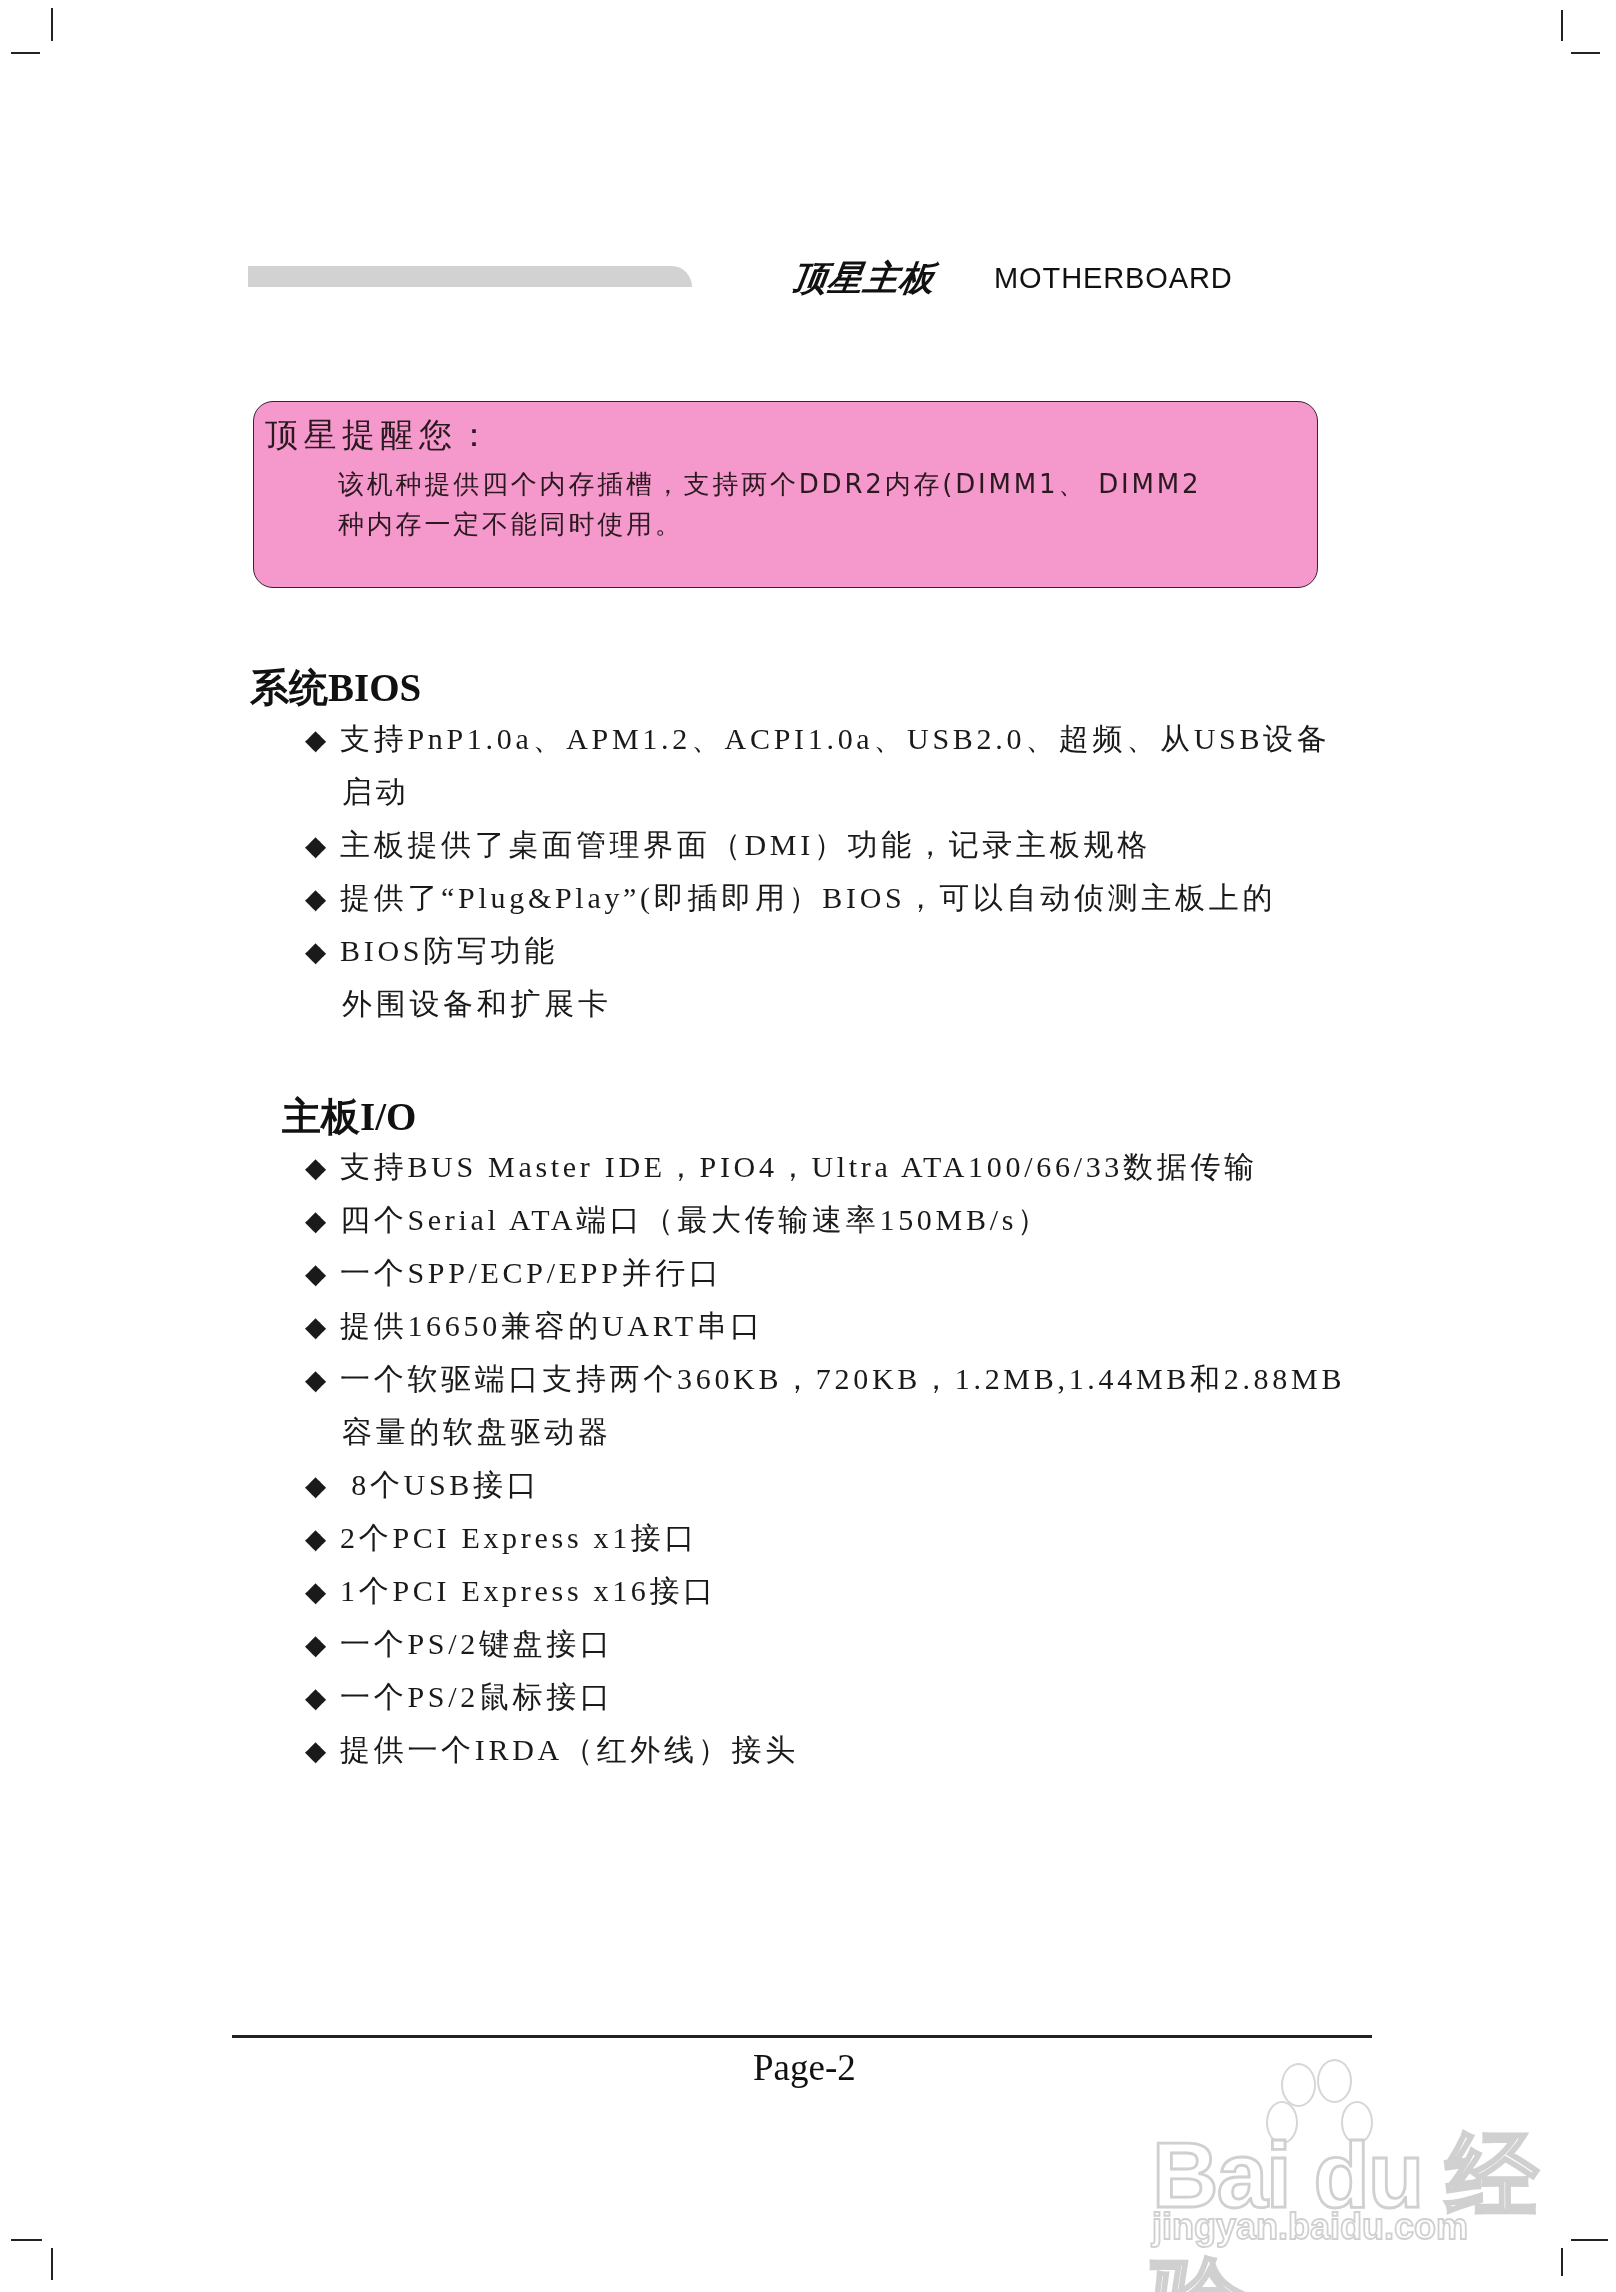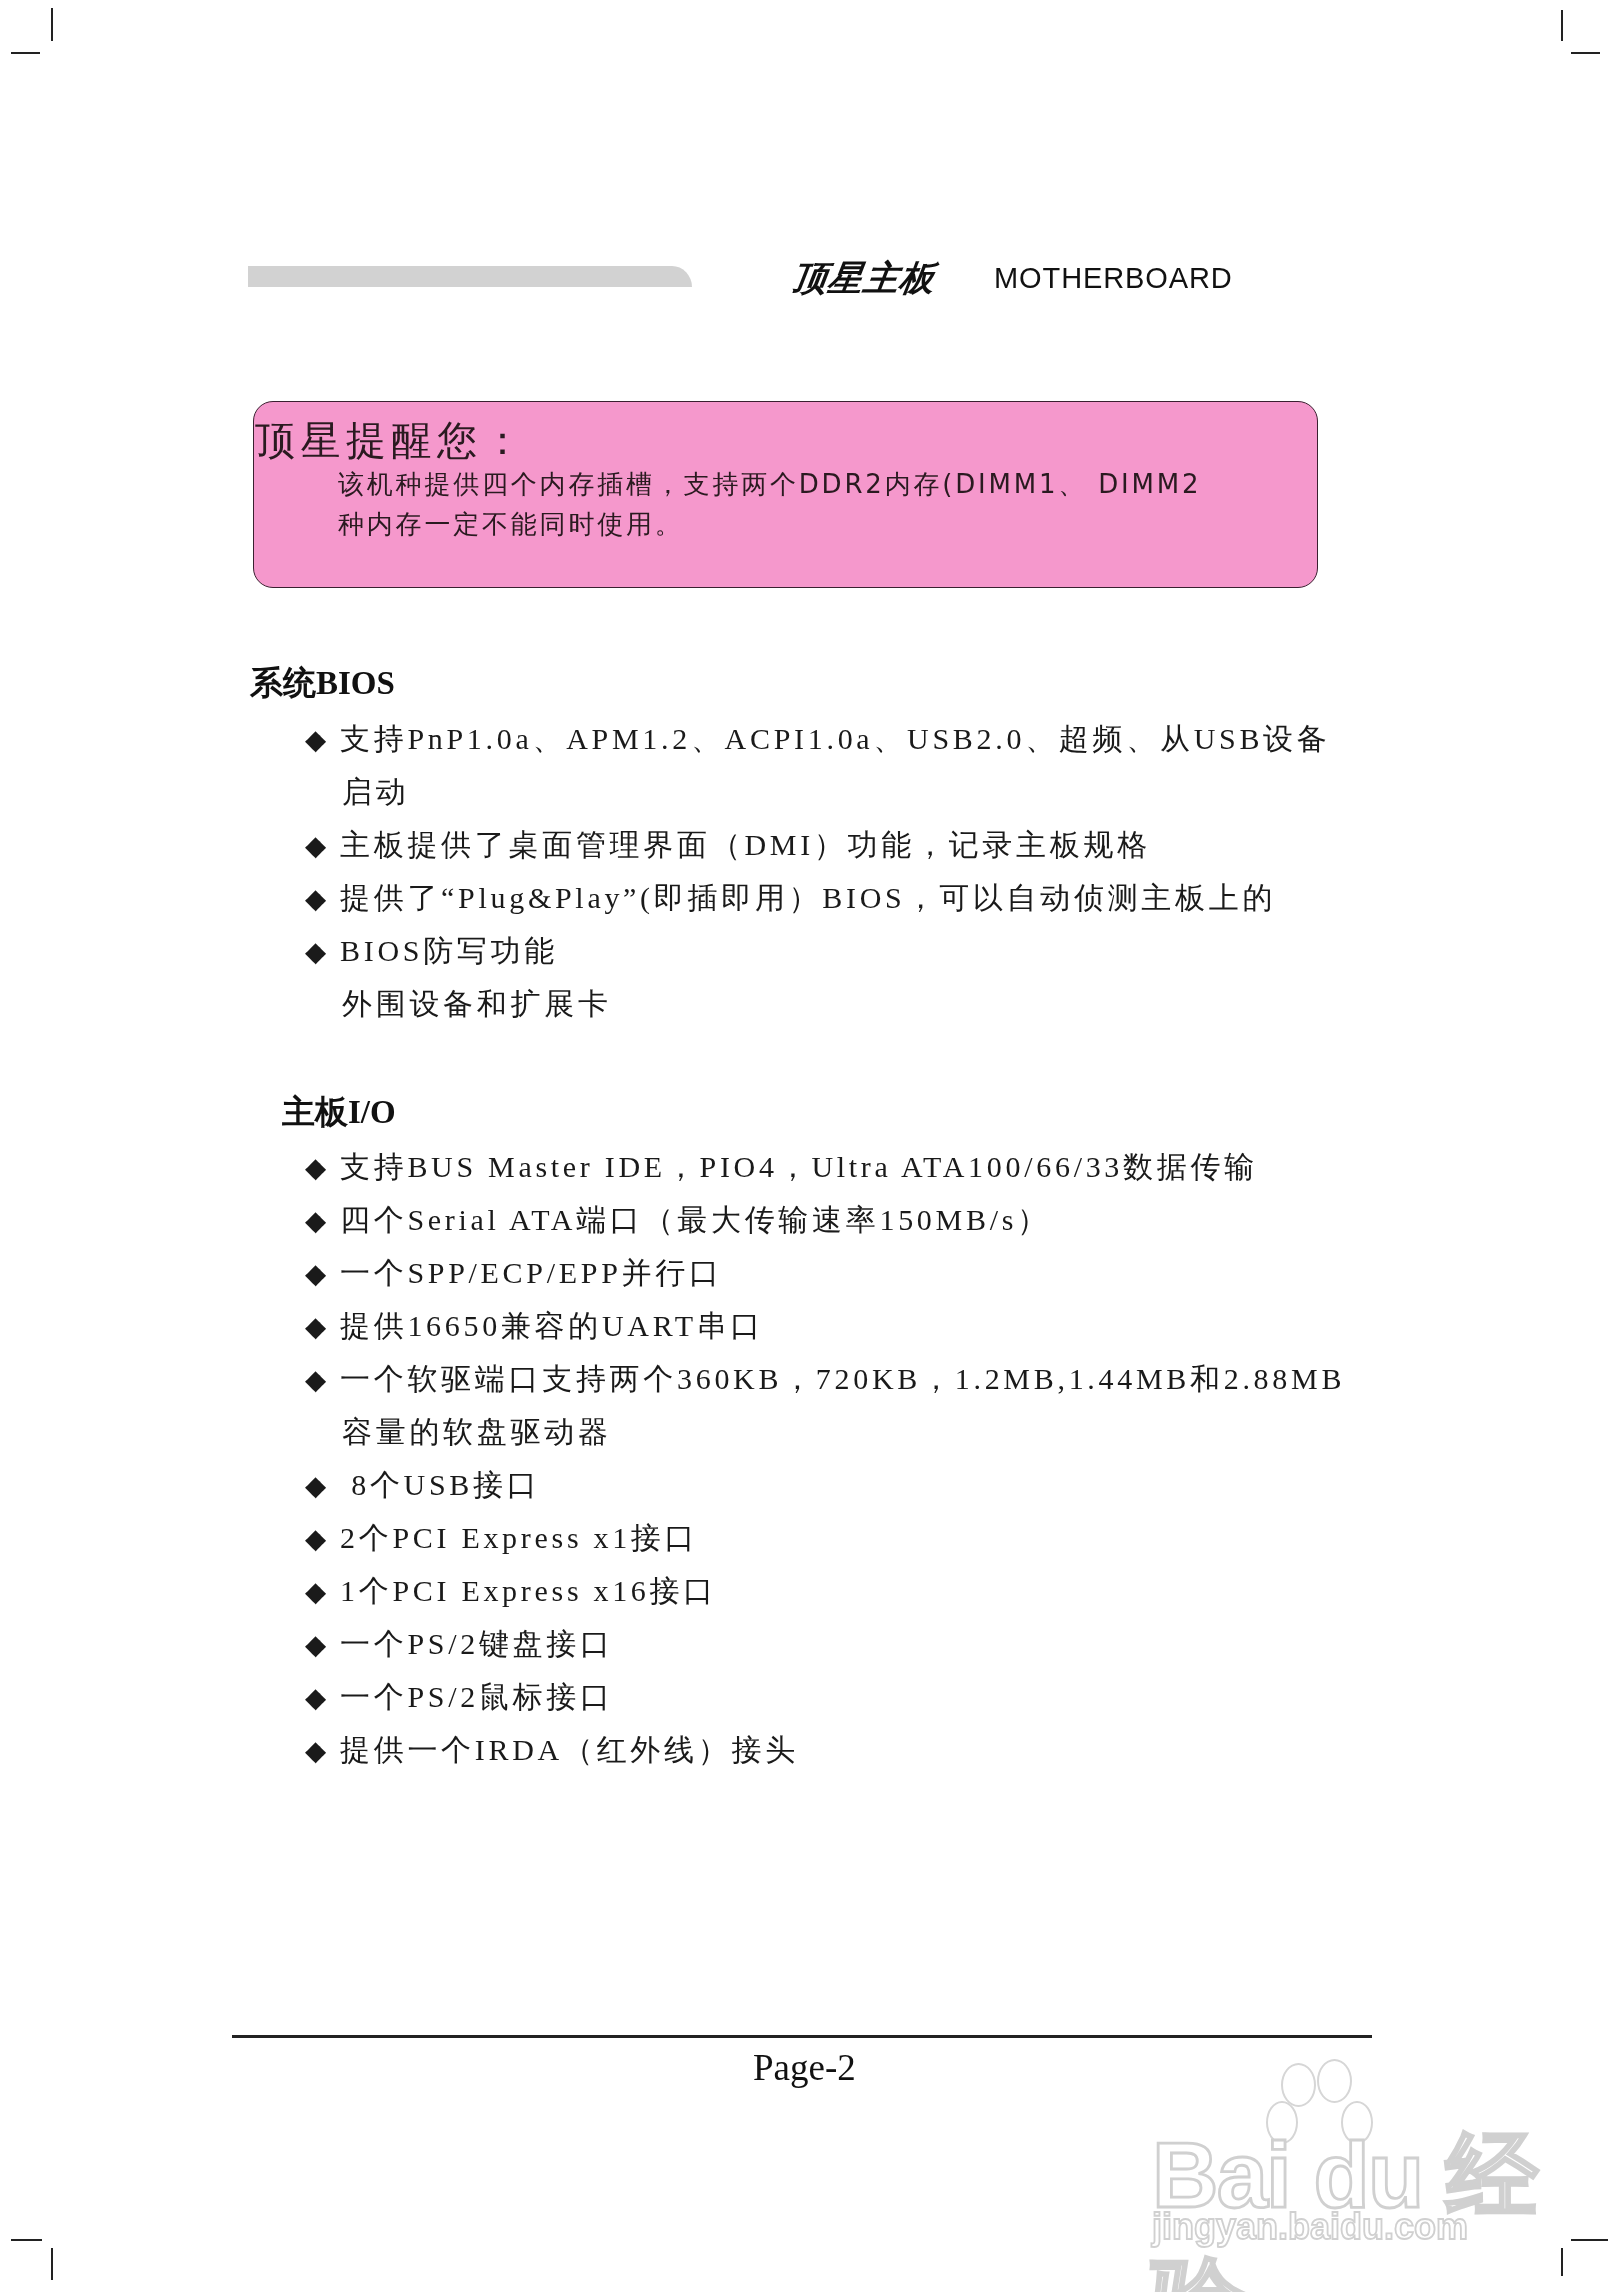--- a/index.html
+++ b/index.html
@@ -2,23 +2,23 @@
 <html style="font-size:14.7px"><head>
 <meta charset="utf-8">
 <style>
   html, body { margin: 0; padding: 0; background: #ffffff; }
   body { width: 1616px; height: 2292px; position: relative; overflow: hidden; font-family: "DejaVu Serif", serif; color: #1a1a1a; }
   .crop { position: absolute; background: #222; }
   .hbar { position: absolute; left: 248px; top: 266px; width: 444px; height: 21px; background: #d2d2d2; border-top-right-radius: 20px 21px; }
   .brand { position: absolute; left: 792px; top: 255px; font-family: "DejaVu Sans", sans-serif; font-weight: bold; font-style: italic; font-size: 35px; letter-spacing: 0.9px; color: #111; transform: skewX(-8deg); }
   .brand-en { position: absolute; left: 994px; top: 262px; font-family: "Liberation Sans", sans-serif; font-size: 29px; letter-spacing: 0.9px; color: #111; }
   .notice { position: absolute; left: 253px; top: 401px; width: 1065px; height: 187px; background: #f598cc; border: 1.8px solid #3a2030; border-radius: 20px; box-sizing: border-box; font-family: "DejaVu Sans", sans-serif; color: #2a1a20; }
-  .notice-title { position: absolute; left: 1px; top: 11px; font-size: 40px; letter-spacing: 5.5px; }
+  .notice-title { position: absolute; left: 11px; top: 11px; font-size: 33px; letter-spacing: 5.5px; }
   .notice-body { position: absolute; left: 84px; top: 62px; width: 964px; font-size: 26px; line-height: 40px; letter-spacing: 2.8px; }
-  .heading { position: absolute; font-family: "Liberation Serif", serif; font-weight: bold; font-size: 33px; color: #111; }
+  .heading { position: absolute; font-family: "Liberation Serif", serif; font-weight: bold; font-size: 39px; color: #111; }
   .list { position: absolute; left: 305px; width: 1102px; font-family: "Liberation Serif", serif; font-size: 30px; letter-spacing: 3.7px; color: #1a1a1a; }
   .item { height: 53px; line-height: 53px; white-space: nowrap; }
   .cont { padding-left: 37px; }
   .bullet { display: inline-block; width: 35px; font-family: "DejaVu Sans", sans-serif; font-size: 27.5px; letter-spacing: 0; }
   .rule { position: absolute; left: 232px; top: 2035px; width: 1140px; height: 2.8px; background: #222; }
   .page-no { position: absolute; left: 0; width: 1616px; top: 2046px; text-align: center; font-family: "Liberation Serif", serif; font-size: 37px; color: #111; padding-right: 7.3px; box-sizing: border-box; }
   .wm { position: absolute; left: 1152px; top: 2050px; width: 386px; height: 211px; color: #ffffff; font-family: "Liberation Sans", sans-serif; }
   .wm-main { position: absolute; left: 0; top: 64px; font-size: 92px; font-weight: bold; color: #fff; -webkit-text-stroke: 2.8px #d0d0d0; letter-spacing: -1.8px; }
   .wm-sub { position: absolute; left: 0; top: 156px; font-size: 36px; font-weight: bold; color: #fff; -webkit-text-stroke: 1.8px #d0d0d0; }
   .paw { position: absolute; border: 2.8px solid #d6d6d6; border-radius: 50%; background: #fff; }

